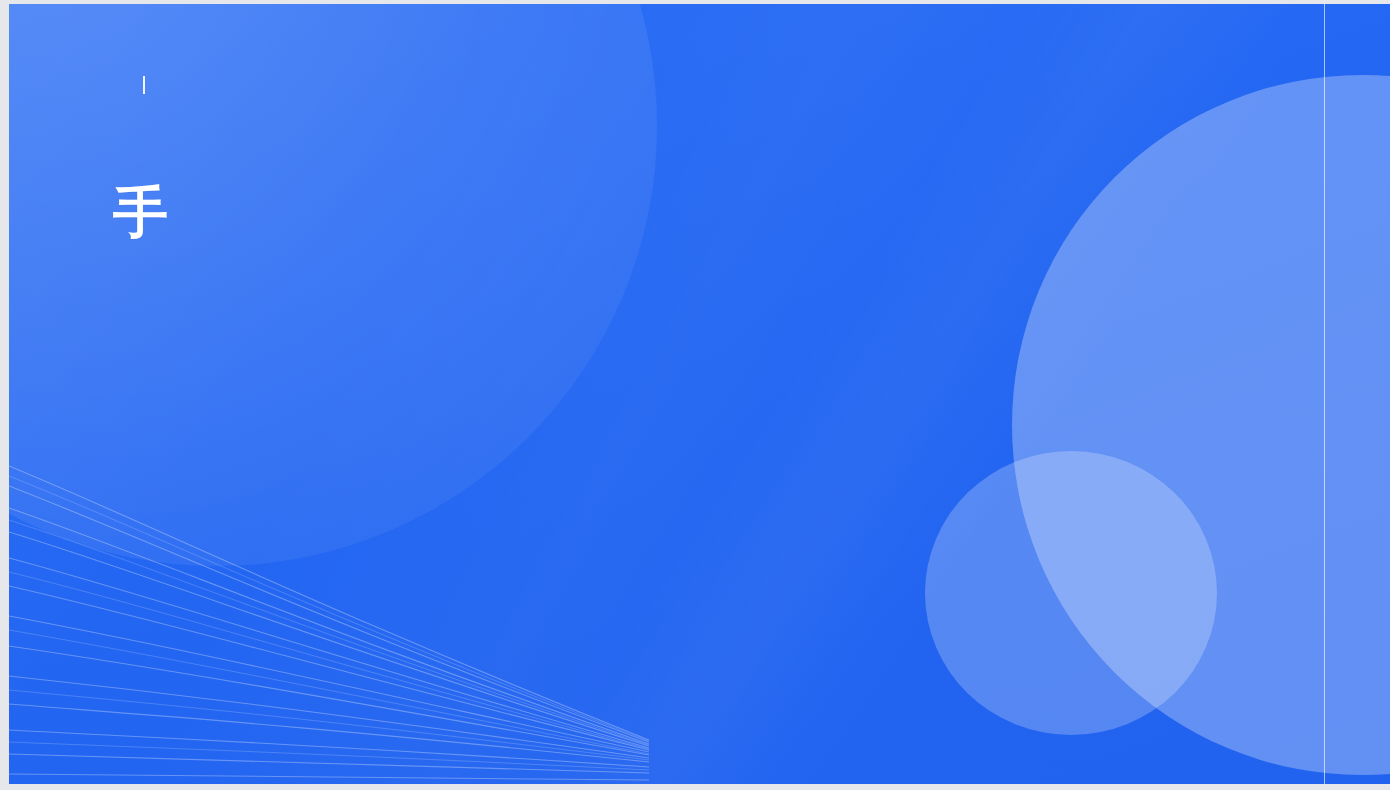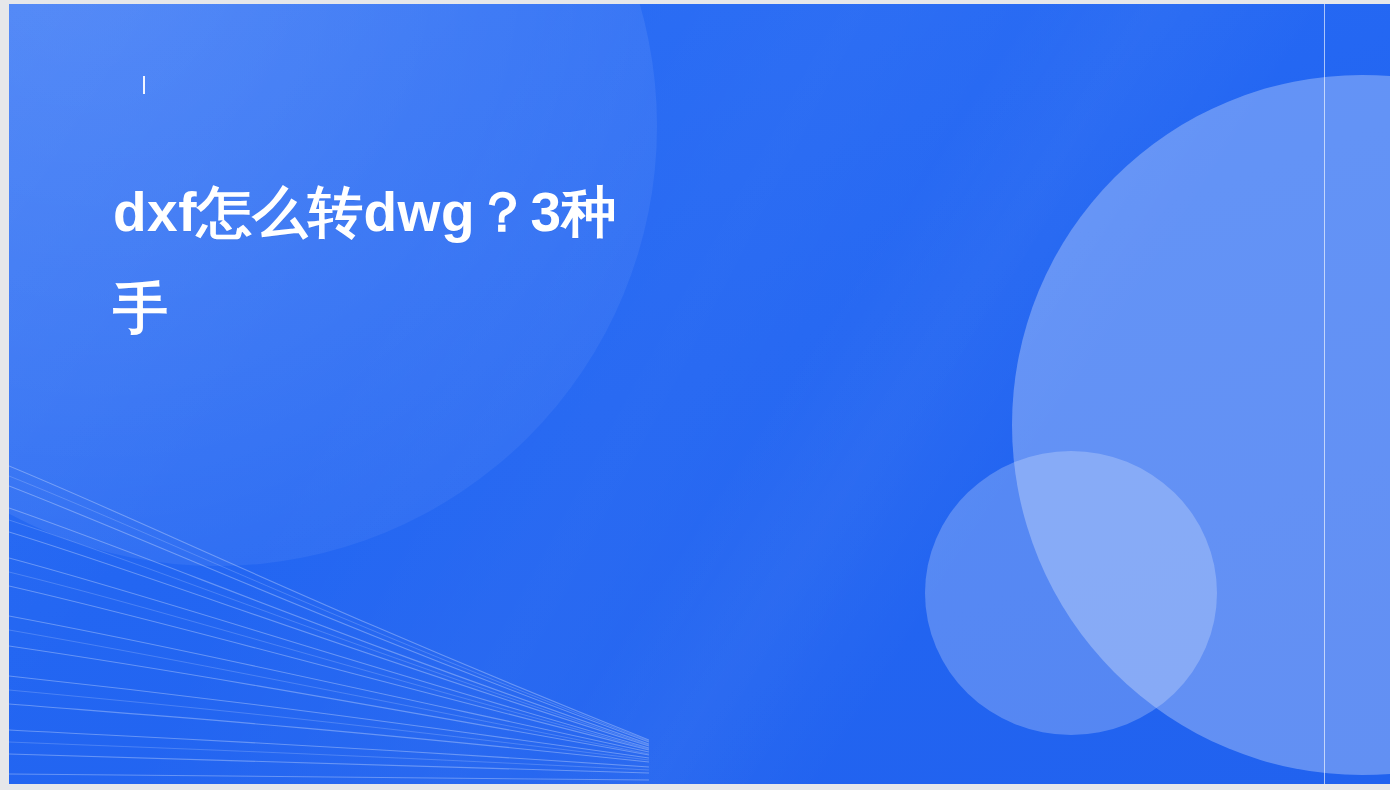--- a/index.html
+++ b/index.html
@@ -199,18 +199,17 @@
           <path d="M0 66  C 150 115, 300 178, 640 291"></path>
           <path d="M0 118 C 150 155, 300 203, 640 295"></path>
           <path d="M0 176 C 150 202, 300 232, 640 300"></path>
           <path d="M0 236 C 150 250, 300 264, 640 306"></path>
           <path d="M0 288 C 150 294, 300 299, 640 316"></path>
         </g>
       </svg>
     </div>
 
     <div class="title-block">
-      <div class="title-line">dxf怎么转dwg？3种</div>
       <div class="title-line">手</div>
     </div>
 
   </div>
 </div>
 
 </body></html>

